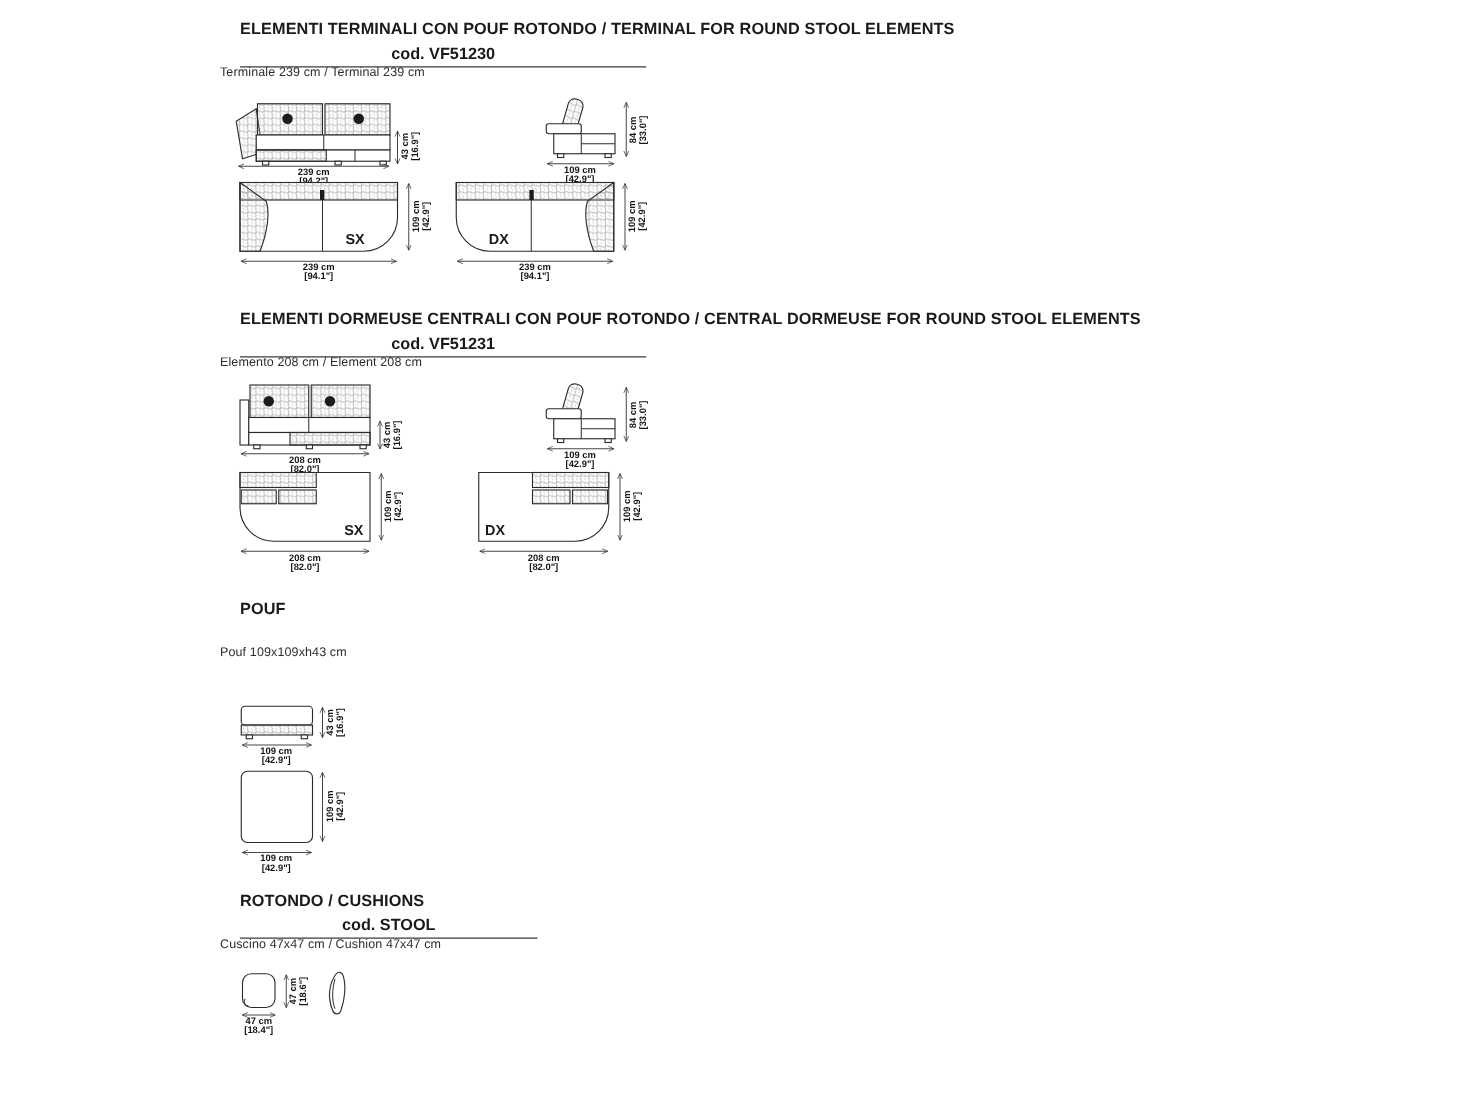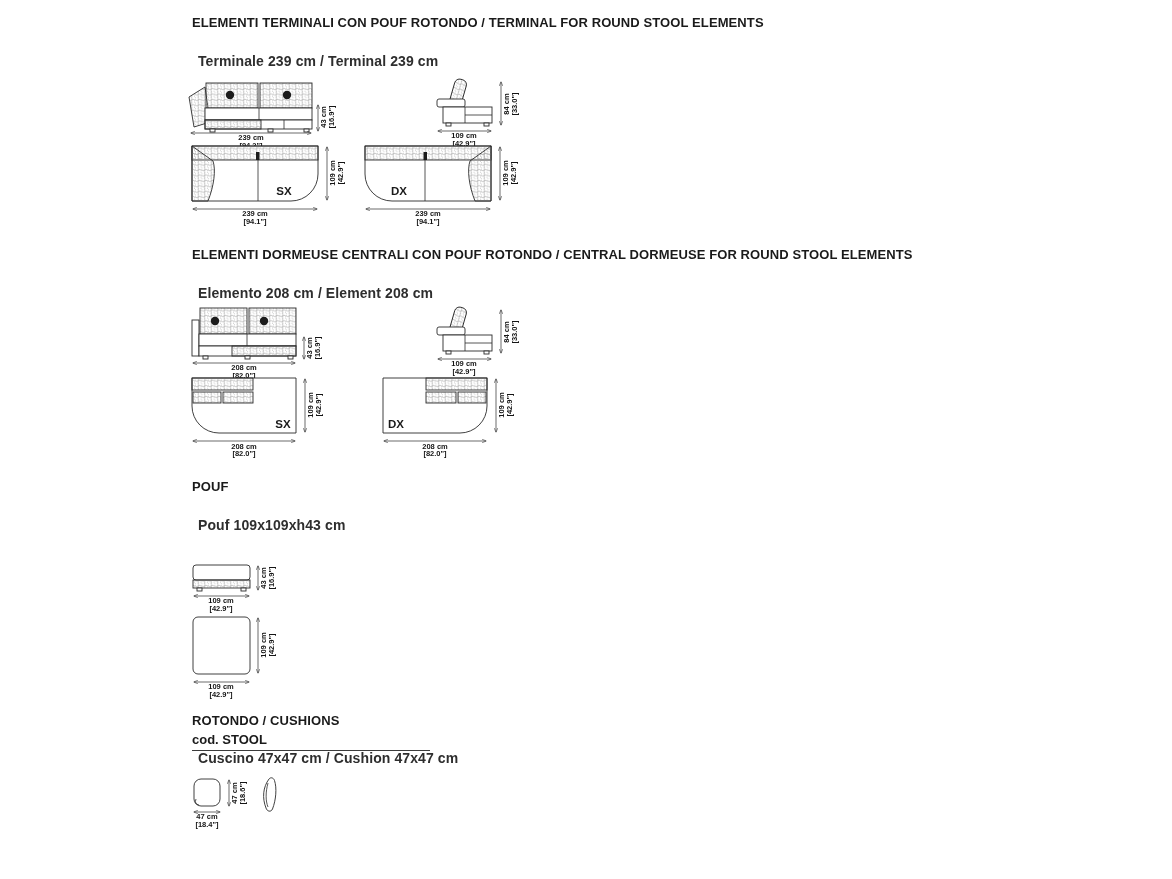--- a/index.html
+++ b/index.html
@@ -1,38 +1,40 @@
 <!DOCTYPE html>
 <html><head>
 <meta charset="utf-8">
 <style>
   html,body { margin:0; padding:0; background:#ffffff; }
   body { width:1172px; height:879px; position:relative; font-family:"Liberation Sans", sans-serif; }
-  .page { position:absolute; inset:0; }
+  .page { position:absolute; inset:0;text-align:center; }
   .sec-title { position:absolute; left:192px; font-size:13px; font-weight:600; color:#1a1a1a; letter-spacing:.1px; white-space:nowrap; }
   .sec-code  { position:absolute; left:192px; font-size:13px; font-weight:600; color:#1a1a1a; padding-bottom:3px; border-bottom:1px solid #3c3c3c; box-sizing:border-box; }
-  .sec-caption { position:absolute; left:198px; font-size:14px; font-weight:700; color:#2e2e2e; white-space:nowrap; letter-spacing:.1px; }
+  .sec-caption { position:absolute; left:176px; font-size:10px; font-weight:400; color:#2e2e2e; white-space:nowrap; letter-spacing:.1px; }
   #drawings { position:absolute; left:0; top:0; }
   .ol  { fill:#ffffff; stroke:#2b2b2b; stroke-width:0.9; }
   .hx  { fill:url(#hx); stroke:#2b2b2b; stroke-width:0.9; }
   .ln  { stroke:#2b2b2b; stroke-width:0.8; fill:none; }
   .dim { stroke:#2b2b2b; stroke-width:0.7; fill:none; }
   .dot { fill:#1c1c1c; }
   .dt  { font-family:"Liberation Sans",sans-serif; font-size:7.5px; font-weight:bold; fill:#141414; text-anchor:middle; }
   .lbl { font-family:"Liberation Sans",sans-serif; font-size:11.5px; font-weight:600; fill:#1a1a1a; text-anchor:middle; }
 </style>
 </head>
 <body>
 
 <div class="page">
 
   <div class="sec-title" style="top:15px">ELEMENTI TERMINALI CON POUF ROTONDO / TERMINAL FOR ROUND STOOL ELEMENTS</div>
+  <div class="sec-code" style="top:35px;width:325px">cod. VF51230</div>
   <div class="sec-caption" style="top:53px">Terminale 239 cm / Terminal 239 cm</div>
 
   <div class="sec-title" style="top:247px">ELEMENTI DORMEUSE CENTRALI CON POUF ROTONDO / CENTRAL DORMEUSE FOR ROUND STOOL ELEMENTS</div>
+  <div class="sec-code" style="top:267px;width:325px">cod. VF51231</div>
   <div class="sec-caption" style="top:285px">Elemento 208 cm / Element 208 cm</div>
 
   <div class="sec-title" style="top:479px">POUF</div>
   <div class="sec-caption" style="top:517px">Pouf 109x109xh43 cm</div>
 
   <div class="sec-title" style="top:713px">ROTONDO / CUSHIONS</div>
   <div class="sec-code" style="top:732px;width:238px">cod. STOOL</div>
   <div class="sec-caption" style="top:750px">Cuscino 47x47 cm / Cushion 47x47 cm</div>
 
   <svg id="drawings" width="1172" height="879" viewBox="0 0 1172 879">

